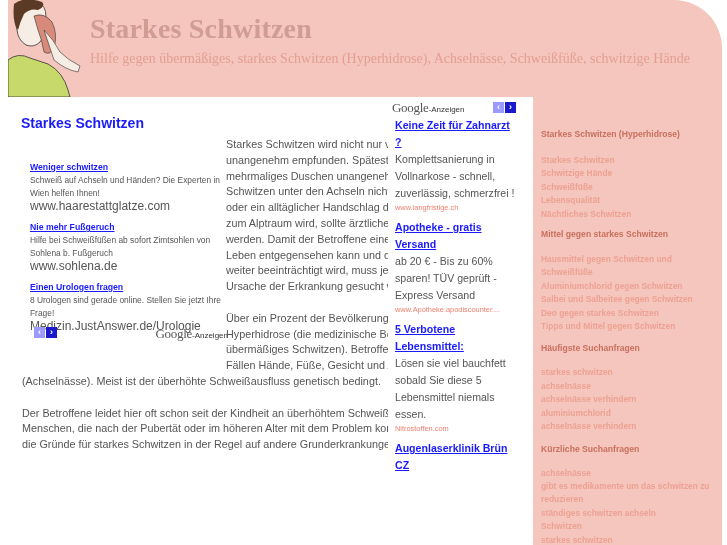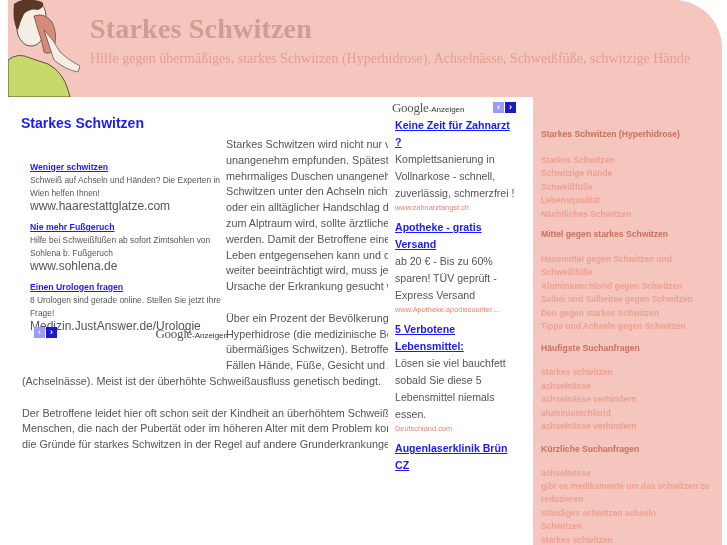--- a/index.html
+++ b/index.html
@@ -95,31 +95,31 @@
 
 <div class="adcol">
   <div class="adcol-head">
     <span class="google-ads"><span class="g">Google</span><span>-Anzeigen</span></span>
     <span class="navs"><span class="nav-btn prev">‹</span><span class="nav-btn next">›</span></span>
   </div>
   <div class="r-ads">
     <div class="r-ad">
       <a class="r-ad-title">Keine Zeit für Zahnarzt ?</a>
       <div class="r-ad-body">Komplettsanierung in Vollnarkose - schnell, zuverlässig, schmerzfrei !</div>
-      <div class="r-ad-url">www.zahnarztangst.ch</div>
+      <div class="r-ad-url">www.langfristige.ch</div>
     </div>
     <div class="r-ad">
       <a class="r-ad-title">Apotheke - gratis Versand</a>
       <div class="r-ad-body">ab 20 € - Bis zu 60% sparen! TÜV geprüft - Express Versand</div>
       <div class="r-ad-url">www.Apotheke.apodiscounter....</div>
     </div>
     <div class="r-ad">
       <a class="r-ad-title">5 Verbotene Lebensmittel:</a>
       <div class="r-ad-body">Lösen sie viel bauchfett sobald Sie diese 5 Lebensmittel niemals essen.</div>
-      <div class="r-ad-url">Deutschland.com</div>
+      <div class="r-ad-url">Nitrostoffen.com</div>
     </div>
     <div class="r-ad">
       <a class="r-ad-title">Augenlaserklinik Brün CZ</a>
 
     </div>
   </div>
 </div>
 
 <div class="sidebar">
   <div class="sb-inner">
@@ -130,21 +130,21 @@
       <li>Schweißfüße</li>
       <li>Lebensqualität</li>
       <li>Nächtliches Schwitzen</li>
     </ul>
     <h3 class="sb-section">Mittel gegen starkes Schwitzen</h3>
     <ul class="sb-list" style="margin-top:12px;margin-bottom:9px">
       <li>Hausmittel gegen Schwitzen und Schweißfüße</li>
       <li>Aluminiumchlorid gegen Schwitzen</li>
       <li>Salbei und Salbeitee gegen Schwitzen</li>
       <li>Deo gegen starkes Schwitzen</li>
-      <li>Tipps und Achseln gegen Schwitzen</li>
+      <li>Tipps und Mittel gegen Schwitzen</li>
     </ul>
     <h3 class="sb-section">Häufigste Suchanfragen</h3>
     <ul class="sb-list" style="margin-top:11px;margin-bottom:9px">
       <li>starkes schwitzen</li>
       <li>achselnässe</li>
       <li>achselnässe verhindern</li>
       <li>aluminiumchlorid</li>
       <li>achselnässe verhindern</li>
     </ul>
     <h3 class="sb-section">Kürzliche Suchanfragen</h3>

